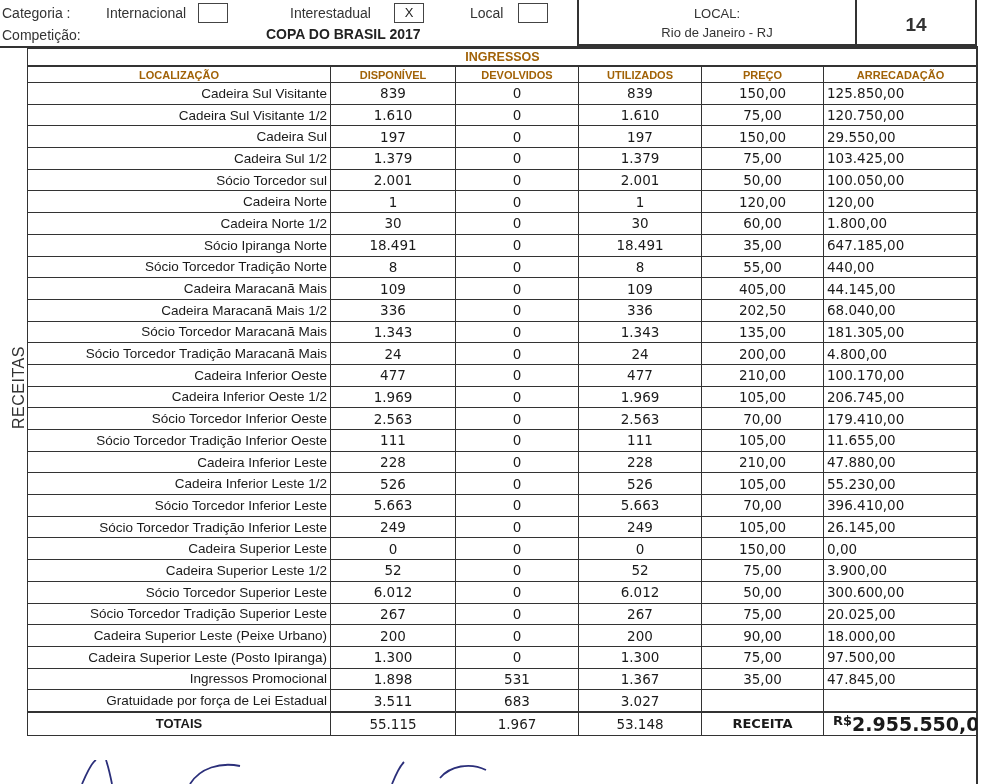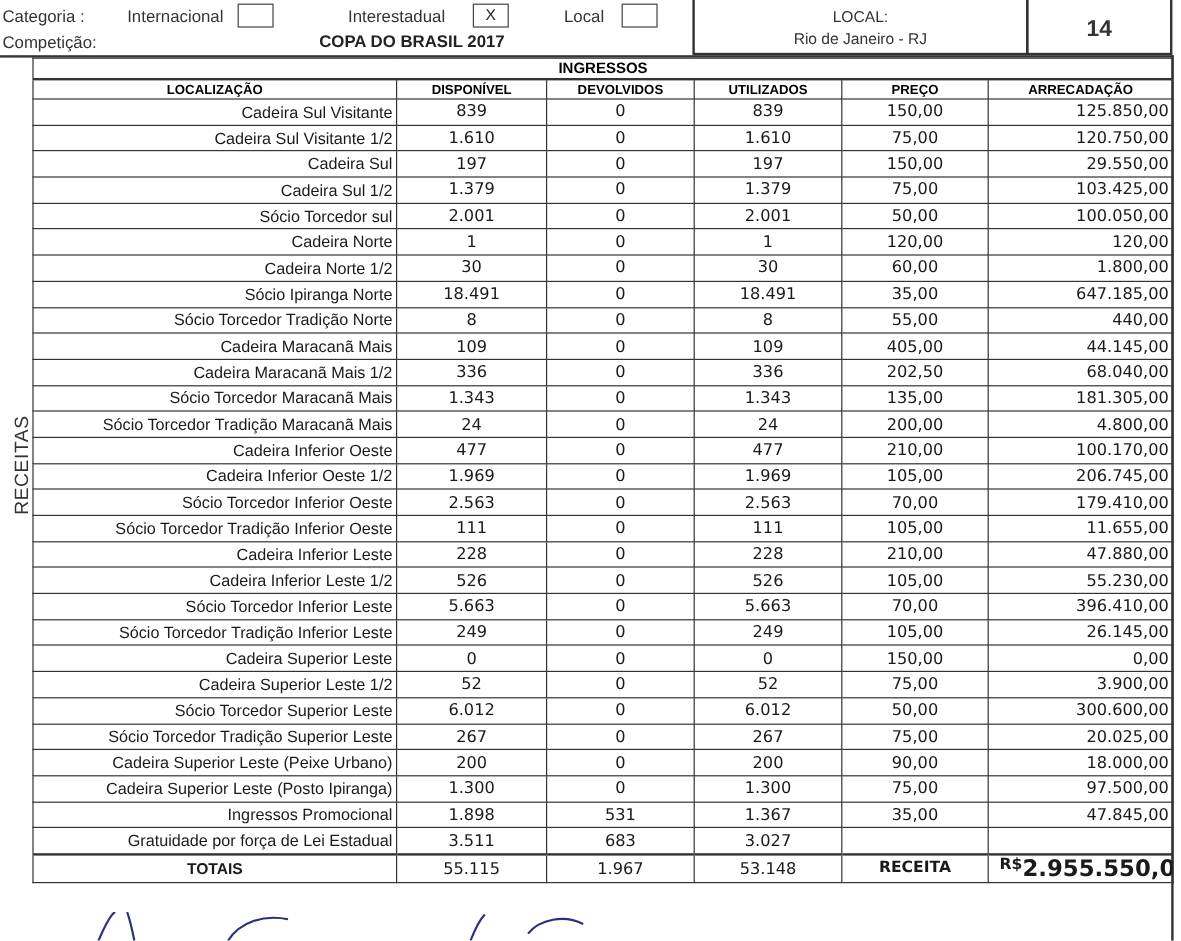--- a/index.html
+++ b/index.html
@@ -8,25 +8,25 @@
   .cbx { position: absolute; width: 30px; height: 20px; border: 1.5px solid #444; box-sizing: border-box; text-align: center; font-size: 13px; line-height: 18px; color: #222; }
   .topbox { position: absolute; border: 2px solid #333; box-sizing: border-box; }
   .local-box { left: 577px; top: -4px; width: 280px; height: 50px; text-align: center; font-size: 13px; color: #333; }
   .local-box .l1 { margin-top: 8px; }
   .local-box .l2 { margin-top: 4px; }
   .num-box { left: 855px; top: -4px; width: 122px; height: 50px; text-align: center; font-size: 19px; font-weight: bold; line-height: 54px; color: #333; }
   .leftframe { position: absolute; left: 0; top: 46px; width: 978px; height: 738px; border-top: 2px solid #333; border-right: 2px solid #333; box-sizing: border-box; }
   .receitas { position: absolute; left: -6px; top: 395px; width: 50px; transform: rotate(-90deg); transform-origin: center; font-size: 16px; color: #333; letter-spacing: 0.5px; text-align: center; }
   table.grid { position: absolute; left: 27px; top: 48px; width: 950px; border-collapse: collapse; table-layout: fixed; }
   table.grid td, table.grid th { border: 1.5px solid #333; padding: 0 3px; height: 20.7px; font-size: 13.5px; white-space: nowrap; overflow: hidden; }
-  table.grid th { font-size: 11px; font-weight: bold; text-align: center; height: 15px; color: #000000; margin-top: 36px; }
+  table.grid th { font-size: 11px; font-weight: bold; text-align: center; height: 15px; color: #a16207; margin-top: 36px; }
   table.grid th.ing { font-size: 12.5px; height: 16px; border-bottom-width: 2px; }
   td.loc { text-align: right; font-family: "Liberation Sans", sans-serif; }
   td.c { text-align: center; font-family: "DejaVu Sans", sans-serif; font-size: 13px; }
-  td.r { text-align: right; font-family: "DejaVu Sans", sans-serif; font-size: 13px; padding-right: 2px; }
+  td.r { text-align: left; font-family: "DejaVu Sans", sans-serif; font-size: 13px; padding-right: 2px; }
   tr.tot td { font-weight: normal; height: 20px; border-top: 2.5px solid #333; }
   tr.tot td.tlabel { font-weight: bold; text-align: center; font-size: 13px; }
   tr.tot td.rlabel { font-weight: bold; text-align: center; font-size: 13px; font-family: "DejaVu Sans", sans-serif; }
   .rs { float: left; font-weight: bold; font-family: "DejaVu Sans", sans-serif; font-size: 13px; padding-left: 6px; }
   .rs-val { font-weight: bold; font-family: "DejaVu Sans", sans-serif; font-size: 19px; }
   .sig { position: absolute; left: 0; top: 760px; width: 984px; height: 24px; overflow: hidden; }
 </style>
 </head>
 <body>
 

